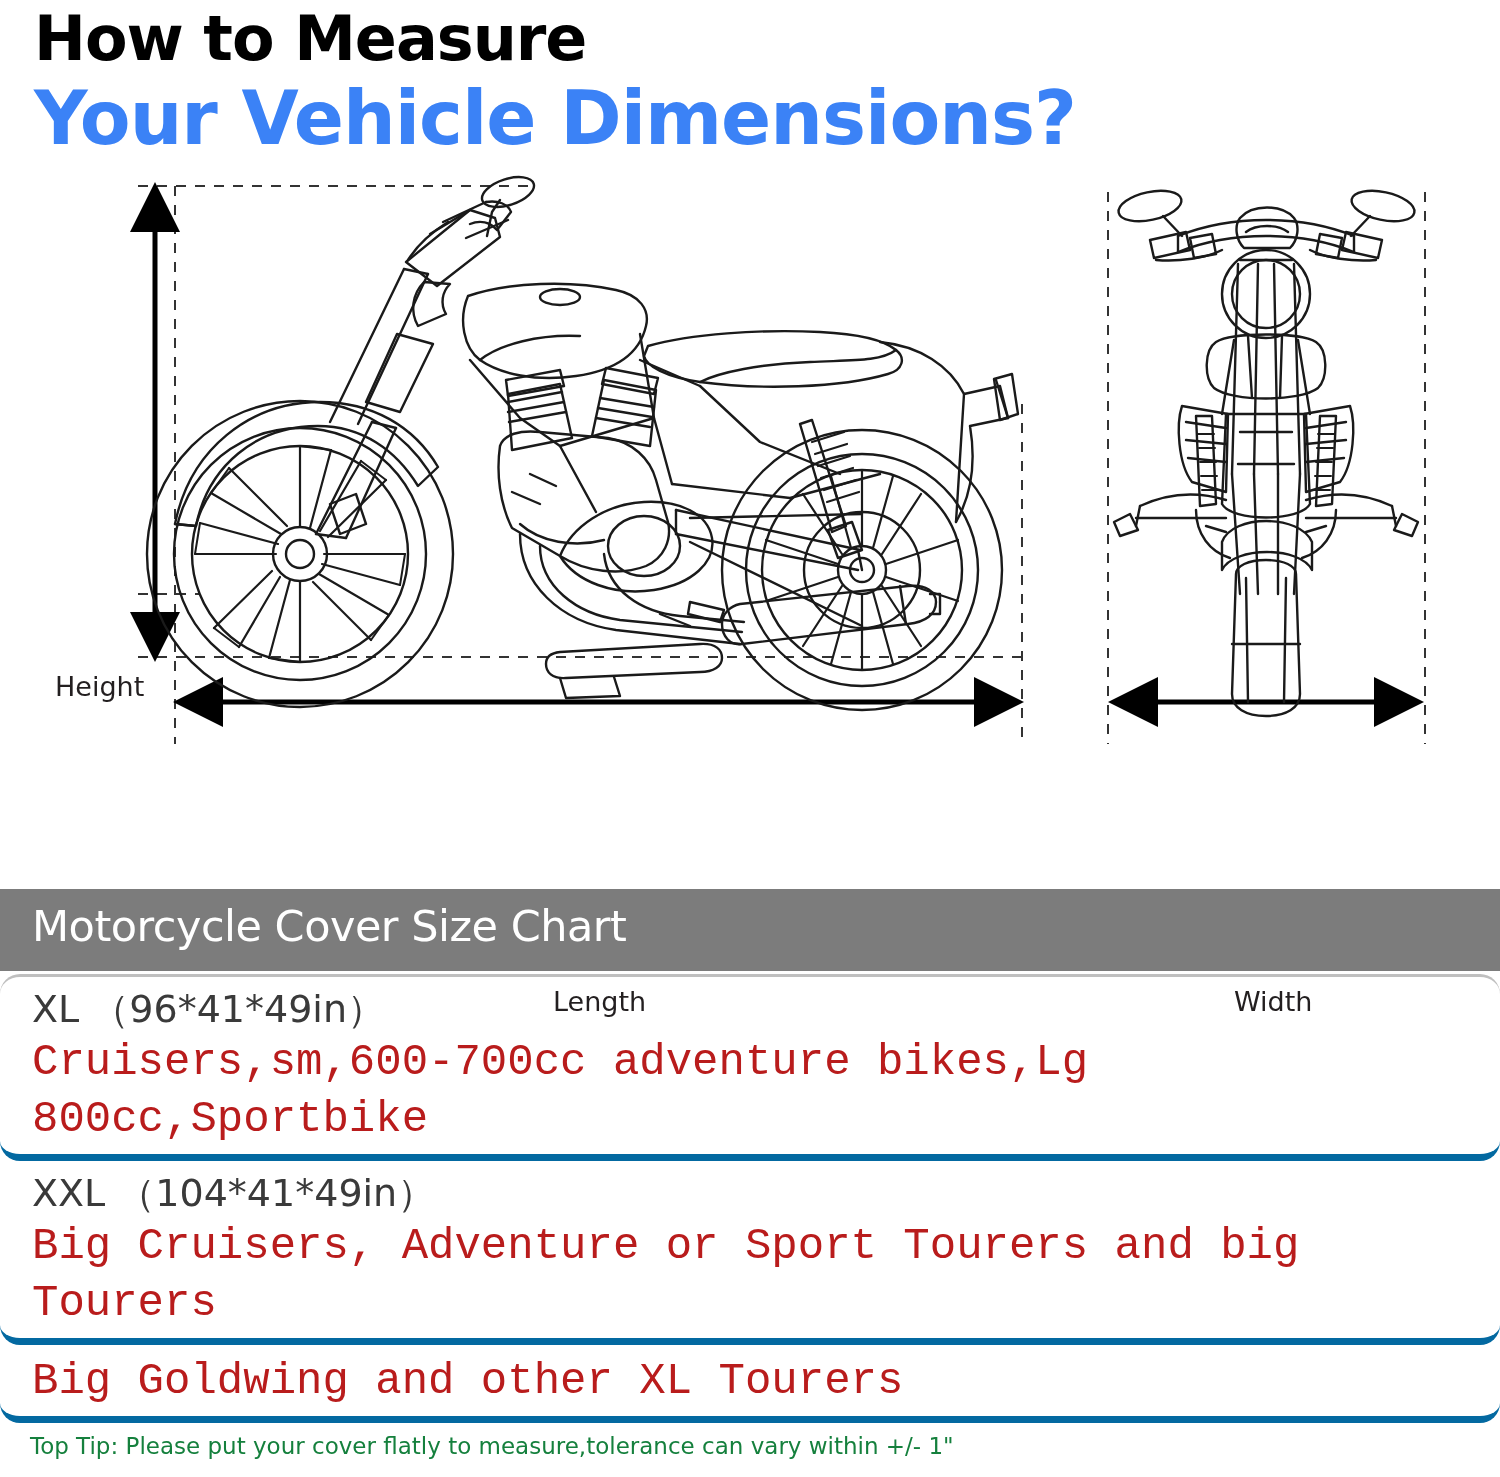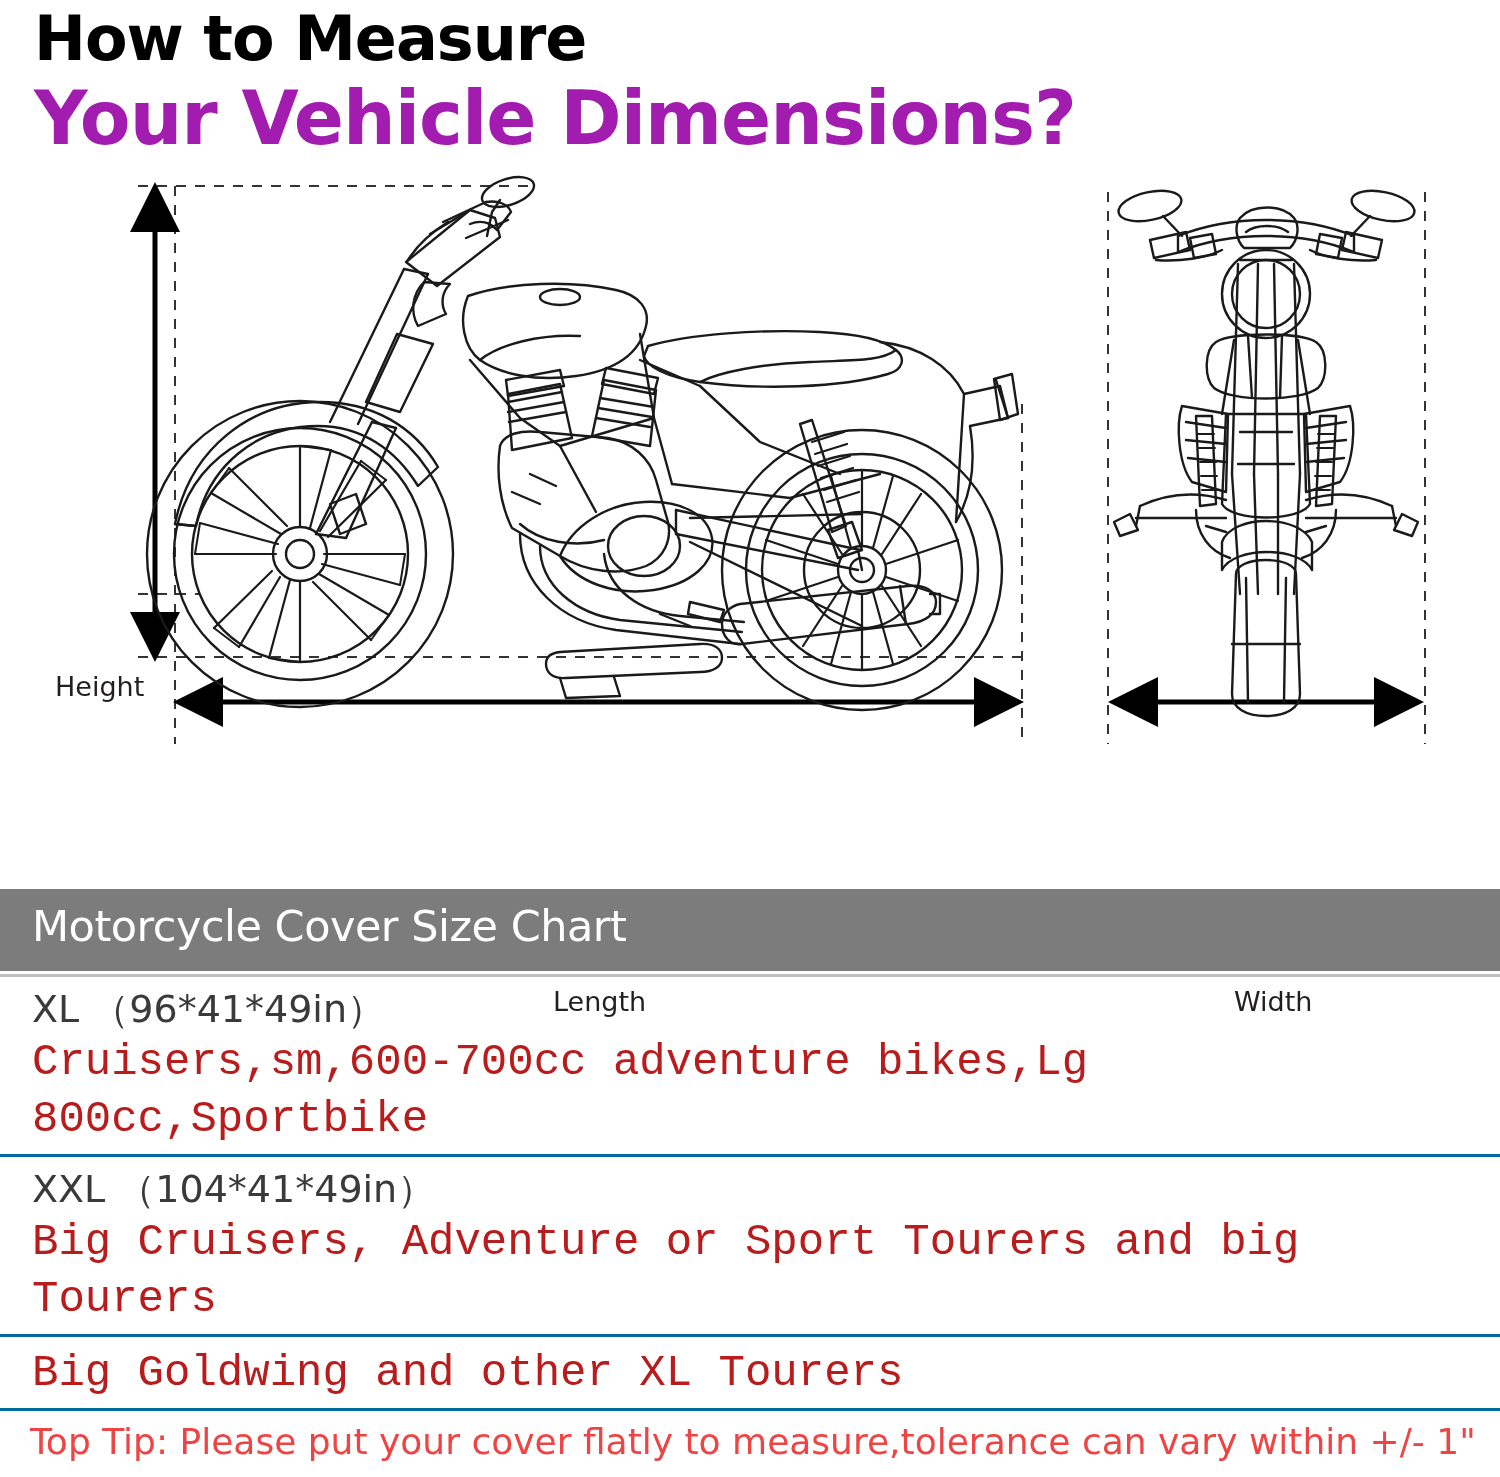--- a/index.html
+++ b/index.html
@@ -24,21 +24,21 @@
     font-size: 62px;
     font-weight: bold;
     color: #000000;
     line-height: 1.08;
     letter-spacing: -1px;
     font-family: "DejaVu Sans", sans-serif;
   }
   .heading-line2 {
     font-size: 74px;
     font-weight: bold;
-    color: #a21caf;
+    color: #3b82f6;
     line-height: 1.12;
     letter-spacing: -1px;
     margin-top: 4px;
     font-family: "DejaVu Sans", sans-serif;
   }
 
   
   .diagram {
     position: relative;
     width: 1500px;
@@ -74,39 +74,40 @@
     padding: 12px 0 14px 32px;
     letter-spacing: -0.5px;
     font-family: "DejaVu Sans", sans-serif;
     height: 56px;
     box-sizing: content-box;
   }
   .rows {
     border-top: 3px solid #ffffff;
   }
   .row {
-    border-bottom: 3px solid #0369a1;
+    border-bottom: 7px solid #0369a1;
     padding: 8px 0 6px 32px;
+    border-radius: 20px;
   }
   .row:first-child { border-top: 3px solid #bfbfbf; }
   .row-size {
     font-size: 38px;
     color: #3a3a3a;
     line-height: 1.28;
     font-family: "DejaVu Sans", sans-serif;
   }
   .row-desc {
     font-size: 44px;
     color: #b91c1c;
     line-height: 1.3;
     font-family: Liberation Mono, monospace;
   }
   .tip {
-    color: #ef4444;
-    font-size: 36px;
+    color: #15803d;
+    font-size: 23px;
     padding: 10px 0 0 30px;
     font-family: "DejaVu Sans", sans-serif;
   }
 </style>
 </head>
 <body>
 
 <div class="heading">
   <div class="heading-line1">How to Measure</div>
   <div class="heading-line2">Your Vehicle Dimensions?</div>

